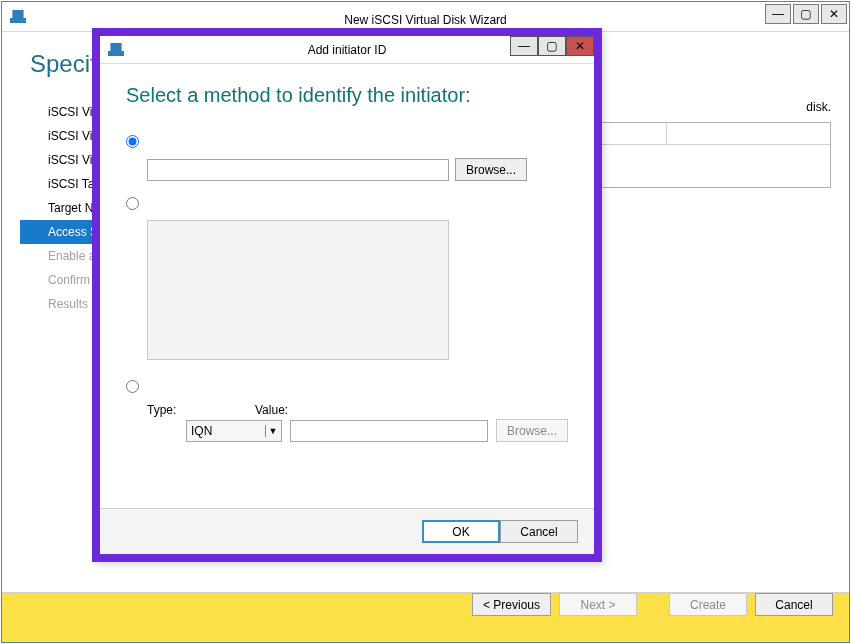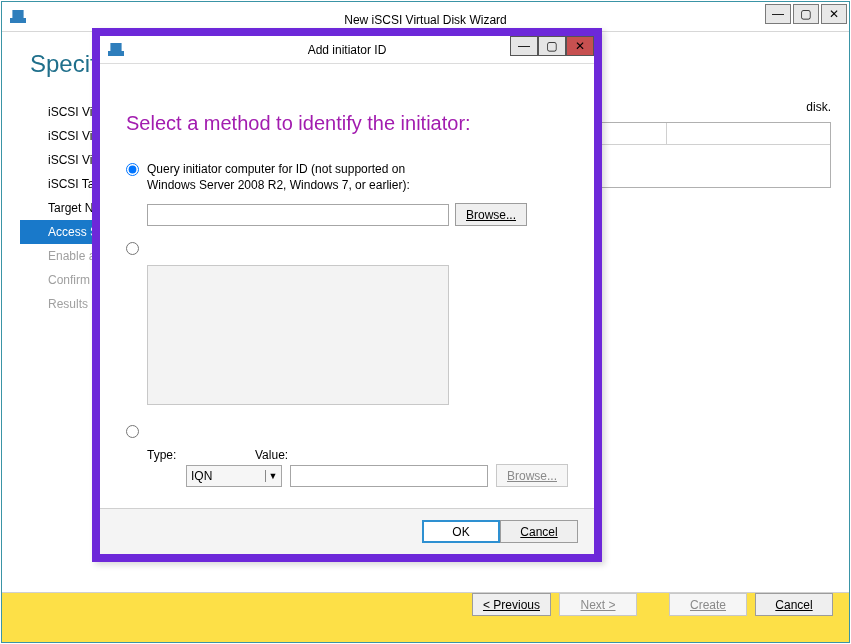--- a/index.html
+++ b/index.html
@@ -119,21 +119,20 @@
     background:#fde047;
   }
   .btn {
     height:23px;
     min-width:78px;
     border:1px solid #9c9c9c;
     background:#efefef;
     font-size:12px;
     padding:0 10px;
     cursor:default;
-    text-decoration:underline;
   }
   .btn.disabled { color:#8a8a8a; border-color:#c8c8c8; background:#f6f6f6; }
 
   
   .dlg {
     position:absolute;
     left:92px; top:28px;
     width:510px; height:534px;
     border:8px solid #6d28d9;
     background:#fff;
@@ -171,23 +170,22 @@
   .dcap.close { background:#c75050; color:#000; }
 
   .dlg-body {
     position:absolute; left:0; right:0; top:28px; bottom:46px;
     padding:20px 26px 10px 26px;
     overflow:hidden;
   }
   .dlg-heading {
     font-size:20px;
     font-weight:300;
-    color:#a21caf;
+    color:#0f766e;
     margin-bottom:26px;
-    margin-top:28px;
   }
 
   .opt-row { display:flex; align-items:flex-start; margin-bottom:10px; }
   .opt-radio {
     width:13px; height:13px;
     margin:2px 8px 0 0;
     flex-shrink:0;
   }
   .opt-label { font-size:12px; line-height:1.35; }
 
@@ -322,21 +320,20 @@
           <span>✕</span>
         </div>
     </div>
   </div>
 
   <div class="dlg-body">
     <div class="dlg-heading">Select a method to identify the initiator:</div>
 
     <div class="opt-row">
       <input type="radio" name="idmethod" class="opt-radio" checked="" style="">
-      <div class="opt-label" style="max-width:310px">Query initiator computer for ID (not supported on Windows Server 2008 R2, Windows 7, or earlier):</div>
     </div>
     <div class="field-row">
       <input type="text" class="text-input" style="max-width: 302px;">
       <button class="btn" style="min-width:72px">Browse...</button>
     </div>
 
     <div class="opt-row">
       <input type="radio" name="idmethod" class="opt-radio" style="">
     </div>
     <div class="listbox"></div>

